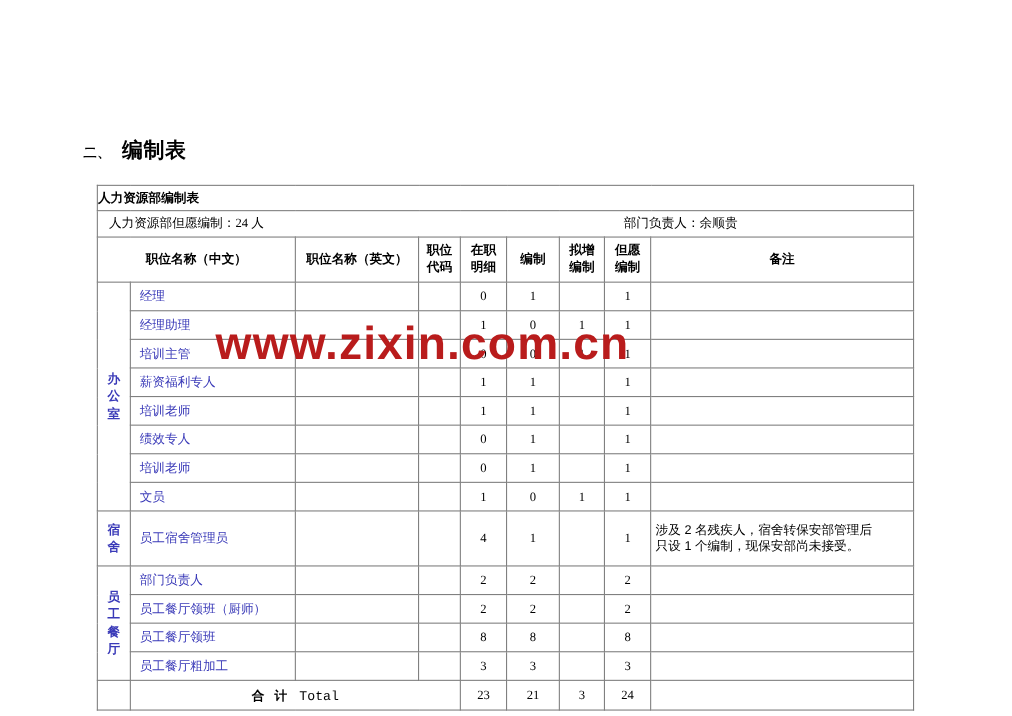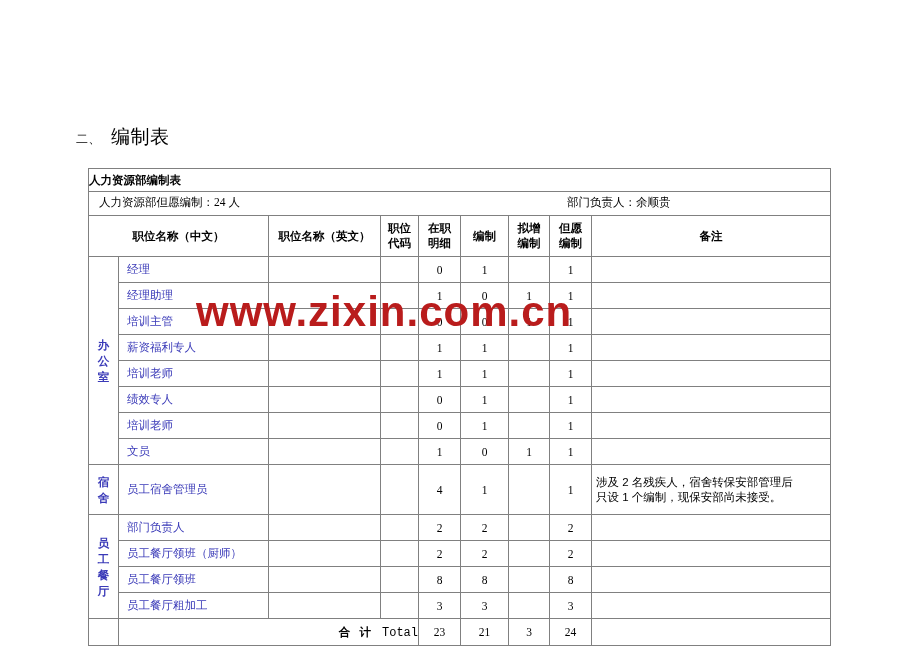--- a/index.html
+++ b/index.html
@@ -21,21 +21,21 @@
     width: 920px;
     height: 651px;
   }
 
   
   .doc-heading {
     position: absolute;
     left: 76px;
     top: 124px;
     font-size: 19px;
-    font-weight: normal;
+    font-weight: bold;
     letter-spacing: 0.5px;
     white-space: nowrap;
     font-family: "Liberation Sans", "DejaVu Sans", sans-serif;
   }
   .doc-heading .num { margin-right: 10px; }
 
   
   .watermark {
     position: absolute;
     left: 196px;
@@ -123,21 +123,21 @@
   .num { text-align: center; font-size: 12px; }
   .rmk {
     font-size: 11.5px;
     line-height: 15px;
     padding: 2px 4px !important;
     font-family: "Liberation Sans", "DejaVu Sans", sans-serif;
   }
   .rmk div { display: block; white-space: nowrap; }
   .blank { }
   .total-label {
-    text-align: right;
+    text-align: center;
     font-size: 13px;
     font-weight: bold;
     font-family: "Liberation Sans", "DejaVu Sans", sans-serif;
     margin-top: 28px;
   }
   .total-label .cn { letter-spacing: 3px; }
   .total-label .en {
     font-family: "Liberation Mono", "DejaVu Sans Mono", monospace;
     font-weight: normal;
     font-size: 12px;

